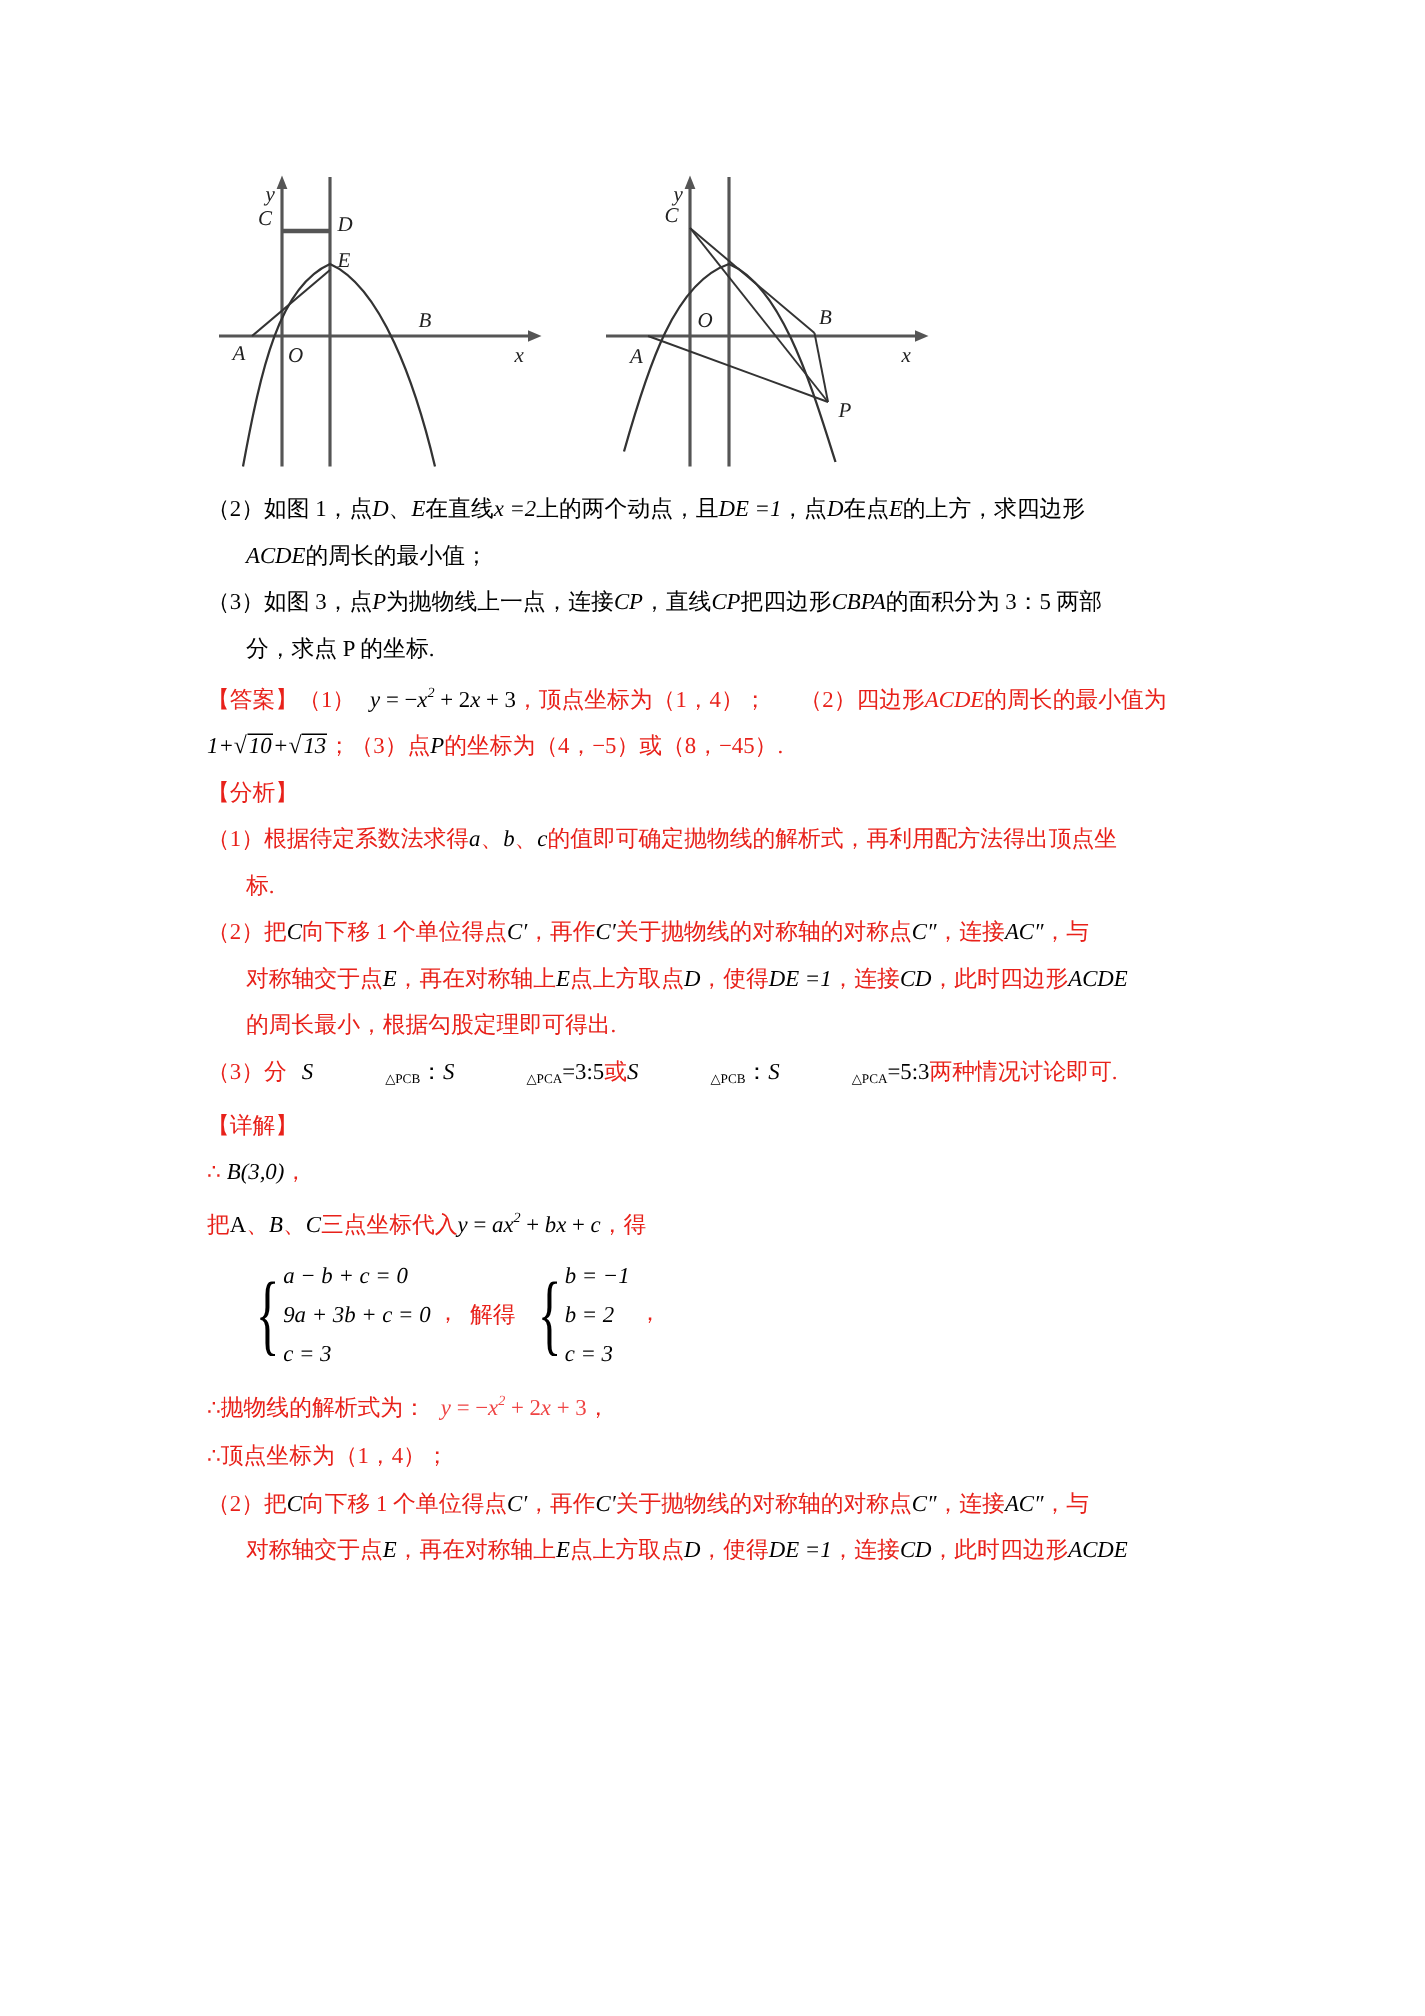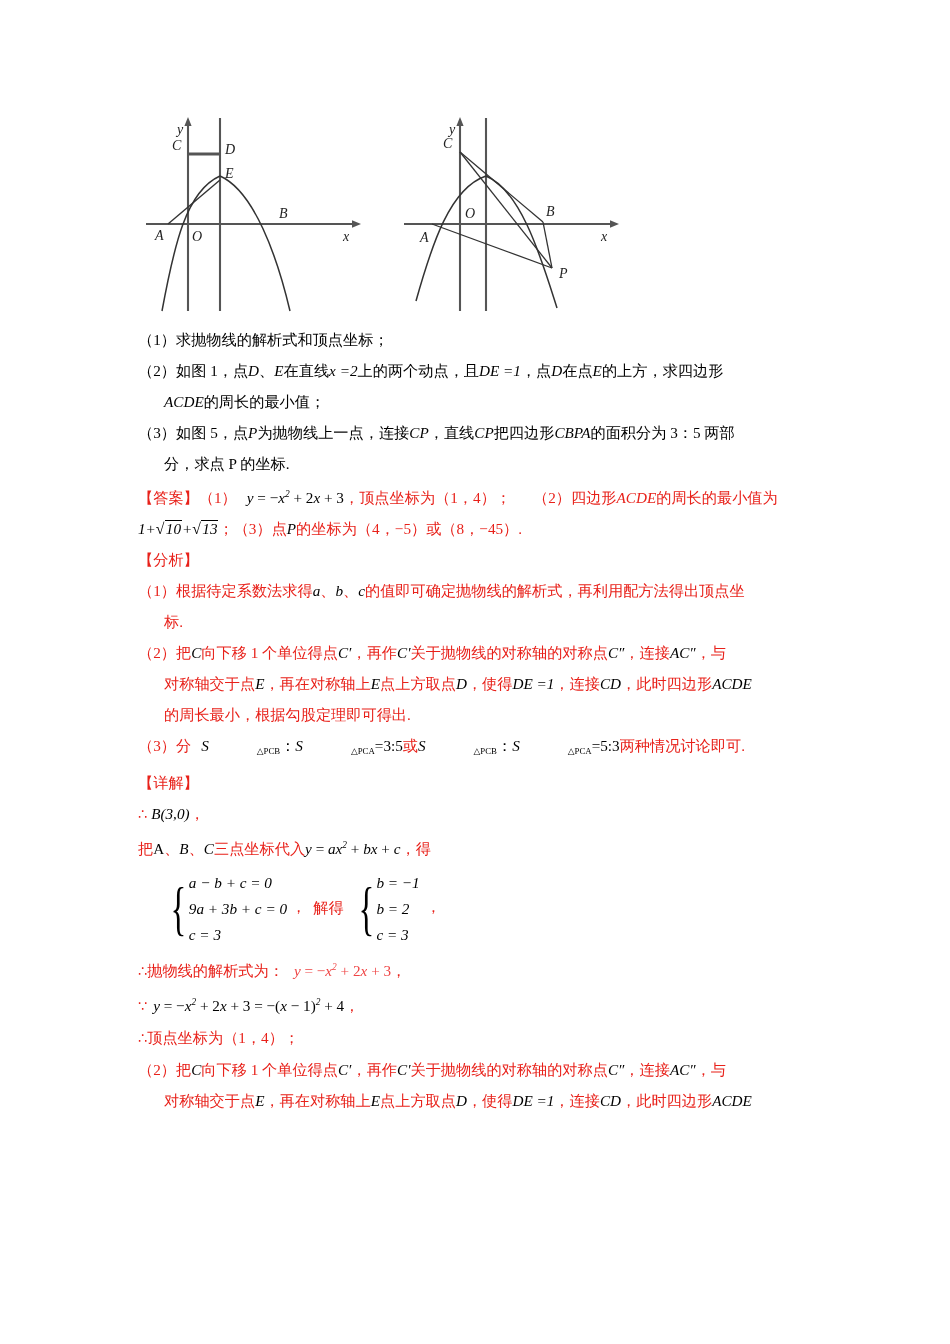--- a/index.html
+++ b/index.html
@@ -222,33 +222,30 @@
         <text x="63" y="122" font-family="Liberation Serif, serif" font-size="14" font-style="italic" fill="#222">O</text>
         <text x="18" y="146" font-family="Liberation Serif, serif" font-size="14" font-style="italic" fill="#222">A</text>
         <text x="144" y="120" font-family="Liberation Serif, serif" font-size="14" font-style="italic" fill="#222">B</text>
         <text x="157" y="182" font-family="Liberation Serif, serif" font-size="14" font-style="italic" fill="#222">P</text>
         <text x="199" y="145" font-family="Liberation Serif, serif" font-size="14" font-style="italic" fill="#222">x</text>
         <text x="47" y="38" font-family="Liberation Serif, serif" font-size="14" font-style="italic" fill="#222">y</text>
       </svg>
     </div>
   </div>
 
-  <p class="para black indent-hang">
-    <span>（1）</span><span>求抛物线的解析式和顶点坐标；</span>
-  </p>
 
   <p class="para black indent-hang">
     <span>（2）</span><span>如图 1，点</span><i>D</i><span>、</span><i>E</i><span>在直线</span><i class="mathblk">x =2</i><span>上的两个动点，且</span><i class="mathblk">DE =1</i><span>，点</span><i>D</i><span>在点</span><i>E</i><span>的上方，求四边形</span>
   </p>
   <p class="para black hang2">
     <i>ACDE</i><span>的周长的最小值；</span>
   </p>
 
   <p class="para black indent-hang">
-    <span>（3）</span><span>如图 5，点</span><i>P</i><span>为抛物线上一点，连接</span><i>CP</i><span>，直线</span><i>CP</i><span>把四边形</span><i>CBPA</i><span>的面积分为 3：5 两部</span>
+    <span>（3）</span><span>如图 3，点</span><i>P</i><span>为抛物线上一点，连接</span><i>CP</i><span>，直线</span><i>CP</i><span>把四边形</span><i>CBPA</i><span>的面积分为 3：5 两部</span>
   </p>
   <p class="para black hang2">
     <span>分，求点 P 的坐标.</span>
   </p>
 
   <p class="para red">
     <span>【答案】</span><span>（1）</span><span class="sp"></span><i class="mathblk" style="color:#000"><i>y</i><span class="op">&nbsp;=&nbsp;−</span><i>x</i><sup>2</sup><span class="op">&nbsp;+&nbsp;2</span><i>x</i><span class="op">&nbsp;+&nbsp;3</span></i><span>，顶点坐标为（1，4）；</span><span class="sp-lg"></span><span>（2）</span><span>四边形</span><i>ACDE</i><span>的周长的最小值为</span>
   </p>
   <p class="para red">
     <span class="mathblk" style="color:#000"><span>1+</span><span class="radical"><span class="rad-body">10</span></span><span>+</span><span class="radical"><span class="rad-body">13</span></span></span><span>；</span><span>（3）</span><span>点</span><i style="color:#000">P</i><span>的坐标为（4，−5）或（8，−45）.</span>
@@ -299,23 +296,20 @@
       <span>b = 2</span>
       <span>c = 3</span>
     </span>
     <span class="tailcomma">，</span>
   </div>
 
   <p class="para red">
     <span class="sym">∴</span><span>抛物线的解析式为：</span><span class="sp"></span><i class="mathblk" style="color:#ef4444"><i>y</i><span class="op"> = −</span><i>x</i><sup>2</sup><span class="op"> + 2</span><i>x</i><span class="op"> + 3</span></i><span>，</span>
   </p>
 
-  <p class="para red">
-    <span class="sym">∵</span><span class="sp" style="width:6px"></span><i class="mathblk" style="color:#000"><i>y</i><span class="op"> = −</span><i>x</i><sup>2</sup><span class="op"> + 2</span><i>x</i><span class="op"> + 3 = −(</span><i>x</i><span class="op"> − 1)</span><sup>2</sup><span class="op"> + 4</span></i><span>，</span>
-  </p>
 
   <p class="para red">
     <span class="sym">∴</span><span>顶点坐标为（1，4）；</span>
   </p>
 
   <p class="para red indent-hang">
     <span>（2）</span><span>把</span><i style="color:#000">C</i><span>向下移 1 个单位得点</span><i style="color:#000">C′</i><span>，再作</span><i style="color:#000">C′</i><span>关于抛物线的对称轴的对称点</span><i style="color:#000">C″</i><span>，连接</span><i style="color:#000">AC″</i><span>，与</span>
   </p>
   <p class="para red hang2">
     <span>对称轴交于点</span><i style="color:#000">E</i><span>，再在对称轴上</span><i style="color:#000">E</i><span>点上方取点</span><i style="color:#000">D</i><span>，使得</span><i class="mathblk" style="color:#000">DE =1</i><span>，连接</span><i style="color:#000">CD</i><span>，此时四边形</span><i style="color:#000">ACDE</i>

